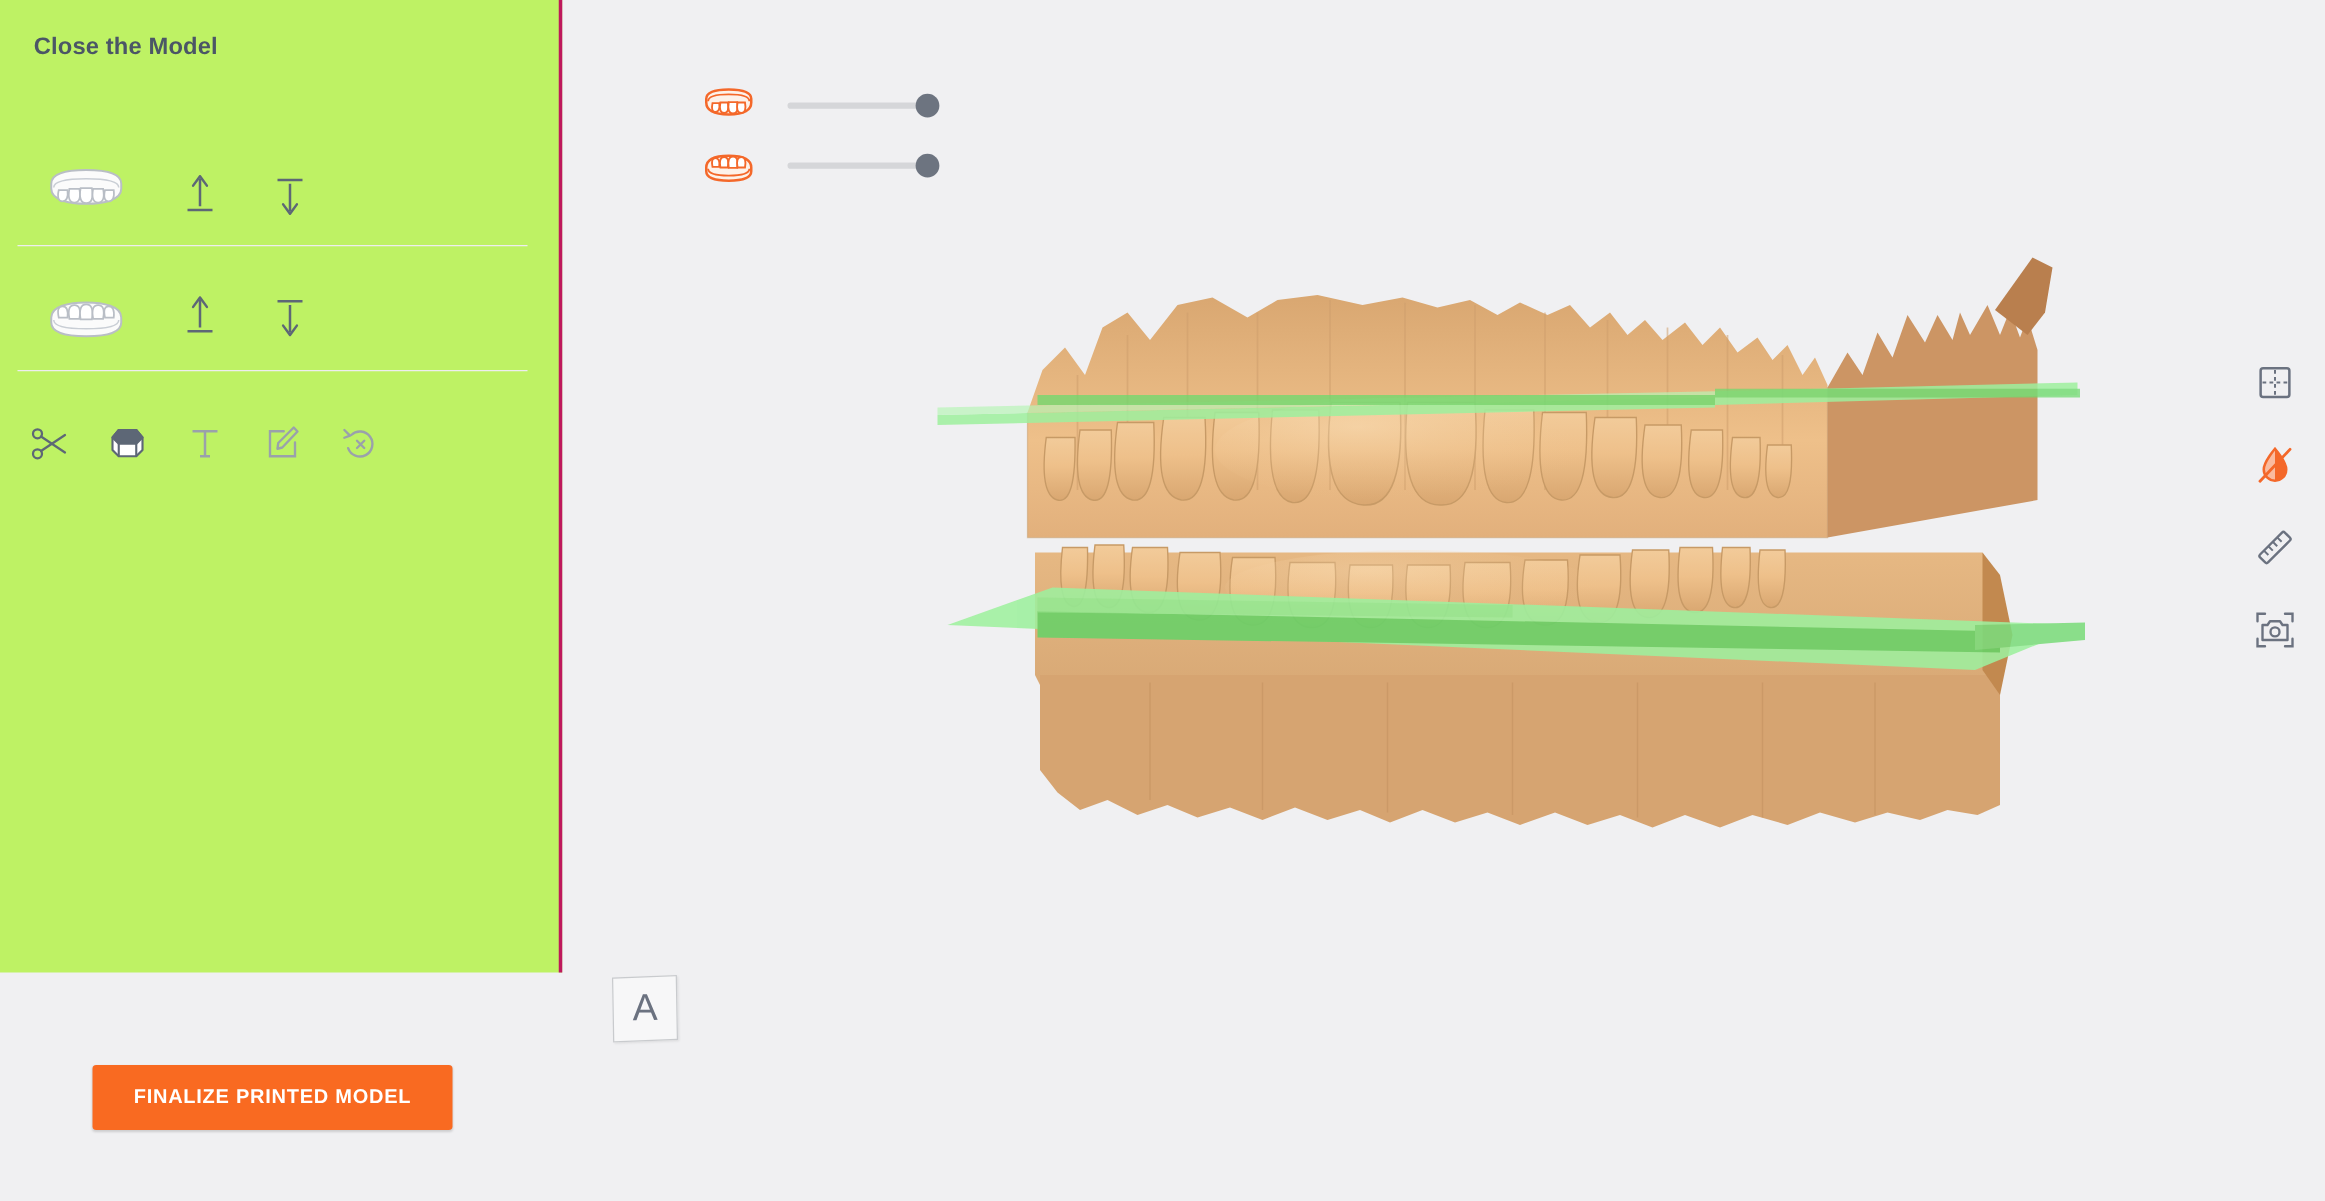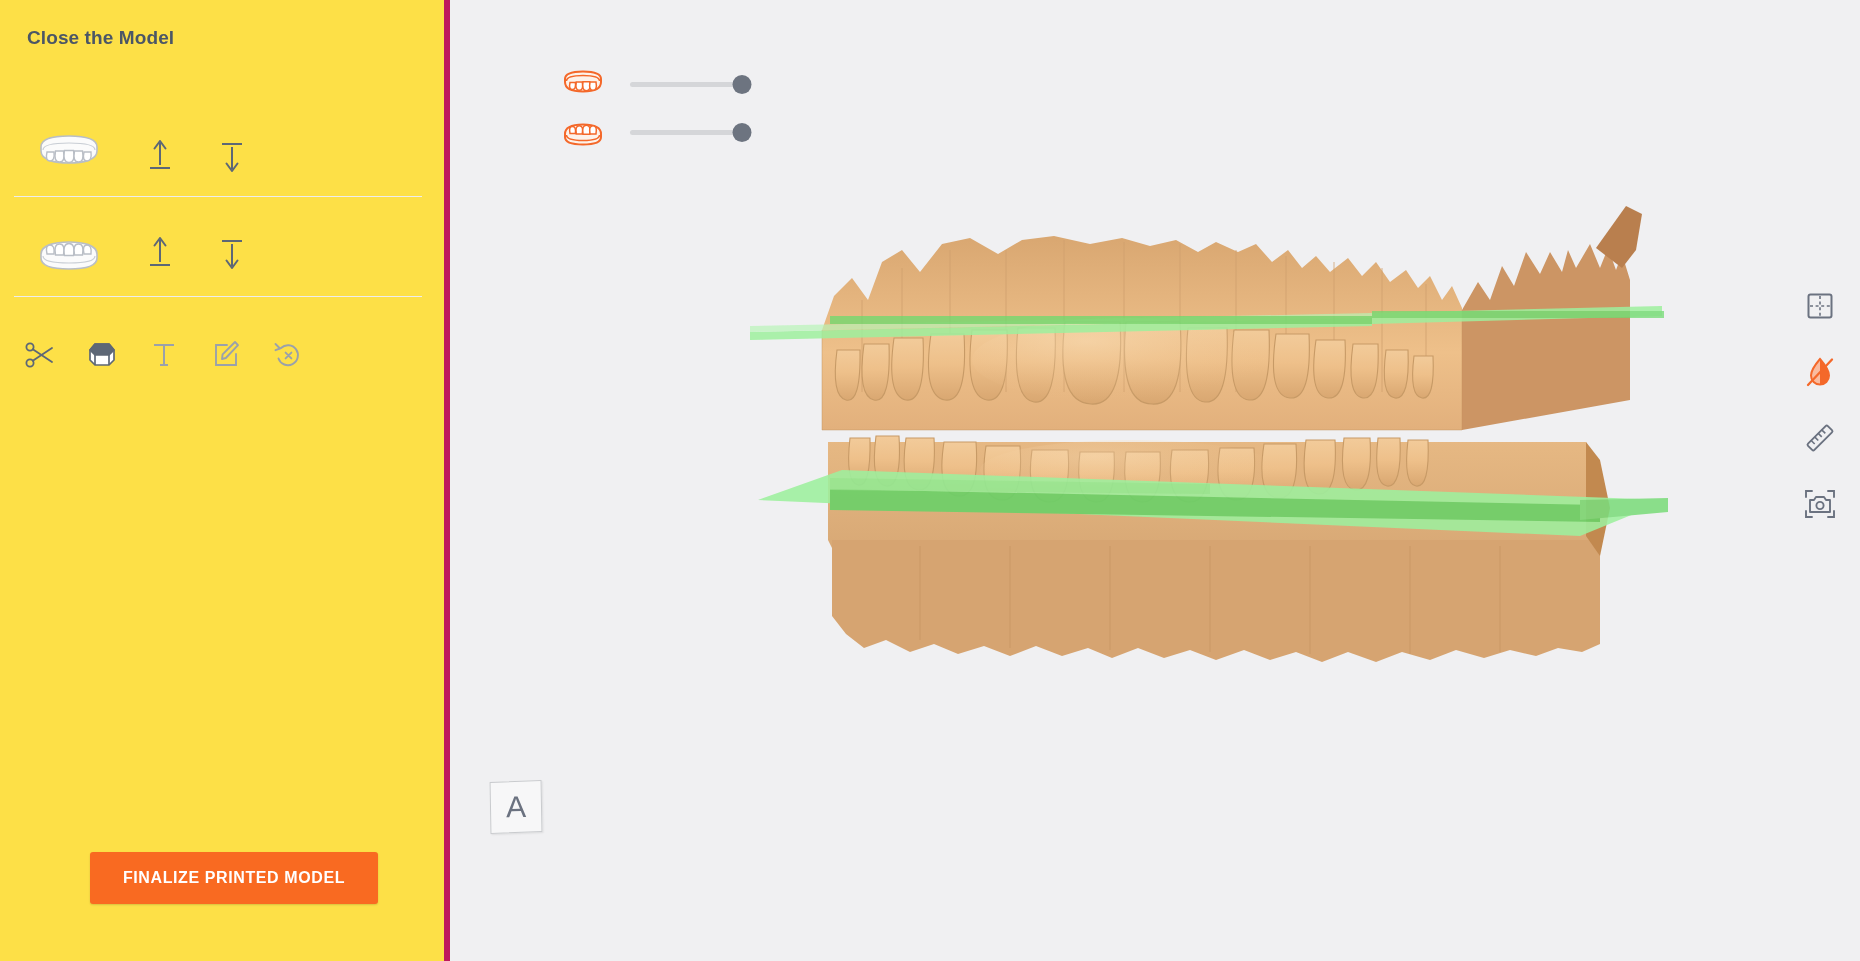--- a/index.html
+++ b/index.html
@@ -7,23 +7,23 @@
   html, body {
     width: 1860px; height: 961px;
     overflow: hidden;
     font-family: "Liberation Sans", sans-serif;
     background: #f0f0f2;
   }
   #app { position: relative; width: 1860px; height: 961px; display: flex; }
 
   
   .sidebar {
-    width: 450px; height: 961px;
-    background: #fde047;
-    border-right: 6px solid #be185d;
+    width: 450px; height: 778px;
+    background: #bef264;
+    border-right: 3px solid #be185d;
     position: relative;
     flex: 0 0 450px;
   }
   .panel-title {
     position: absolute; left: 27px; top: 27px;
     font-size: 19px; font-weight: bold; color: #4b5666;
     letter-spacing: .1px;
   }
 
   .arch-row {
@@ -47,21 +47,21 @@
     position: absolute; left: 20px; top: 325px;
     width: 400px; height: 60px;
     display: flex; align-items: center; gap: 22px;
   }
   .tool-btn {
     width: 40px; height: 40px;
     display: flex; align-items: center; justify-content: center;
     cursor: pointer;
   }
 
-  .finalize-wrap { position: absolute; left: 90px; top: 852px; border-radius: 18px; }
+  .finalize-wrap { position: absolute; left: 74px; top: 852px; border-radius: 18px; }
   .finalize-btn {
     width: 288px; height: 52px;
     background: #f96a21;
     border: none; border-radius: 3px;
     color: #ffffff;
     font-family: "Liberation Sans", sans-serif;
     font-size: 16px; font-weight: bold;
     letter-spacing: .6px;
     cursor: pointer;
     box-shadow: 0 1px 2px rgba(0,0,0,.15);

